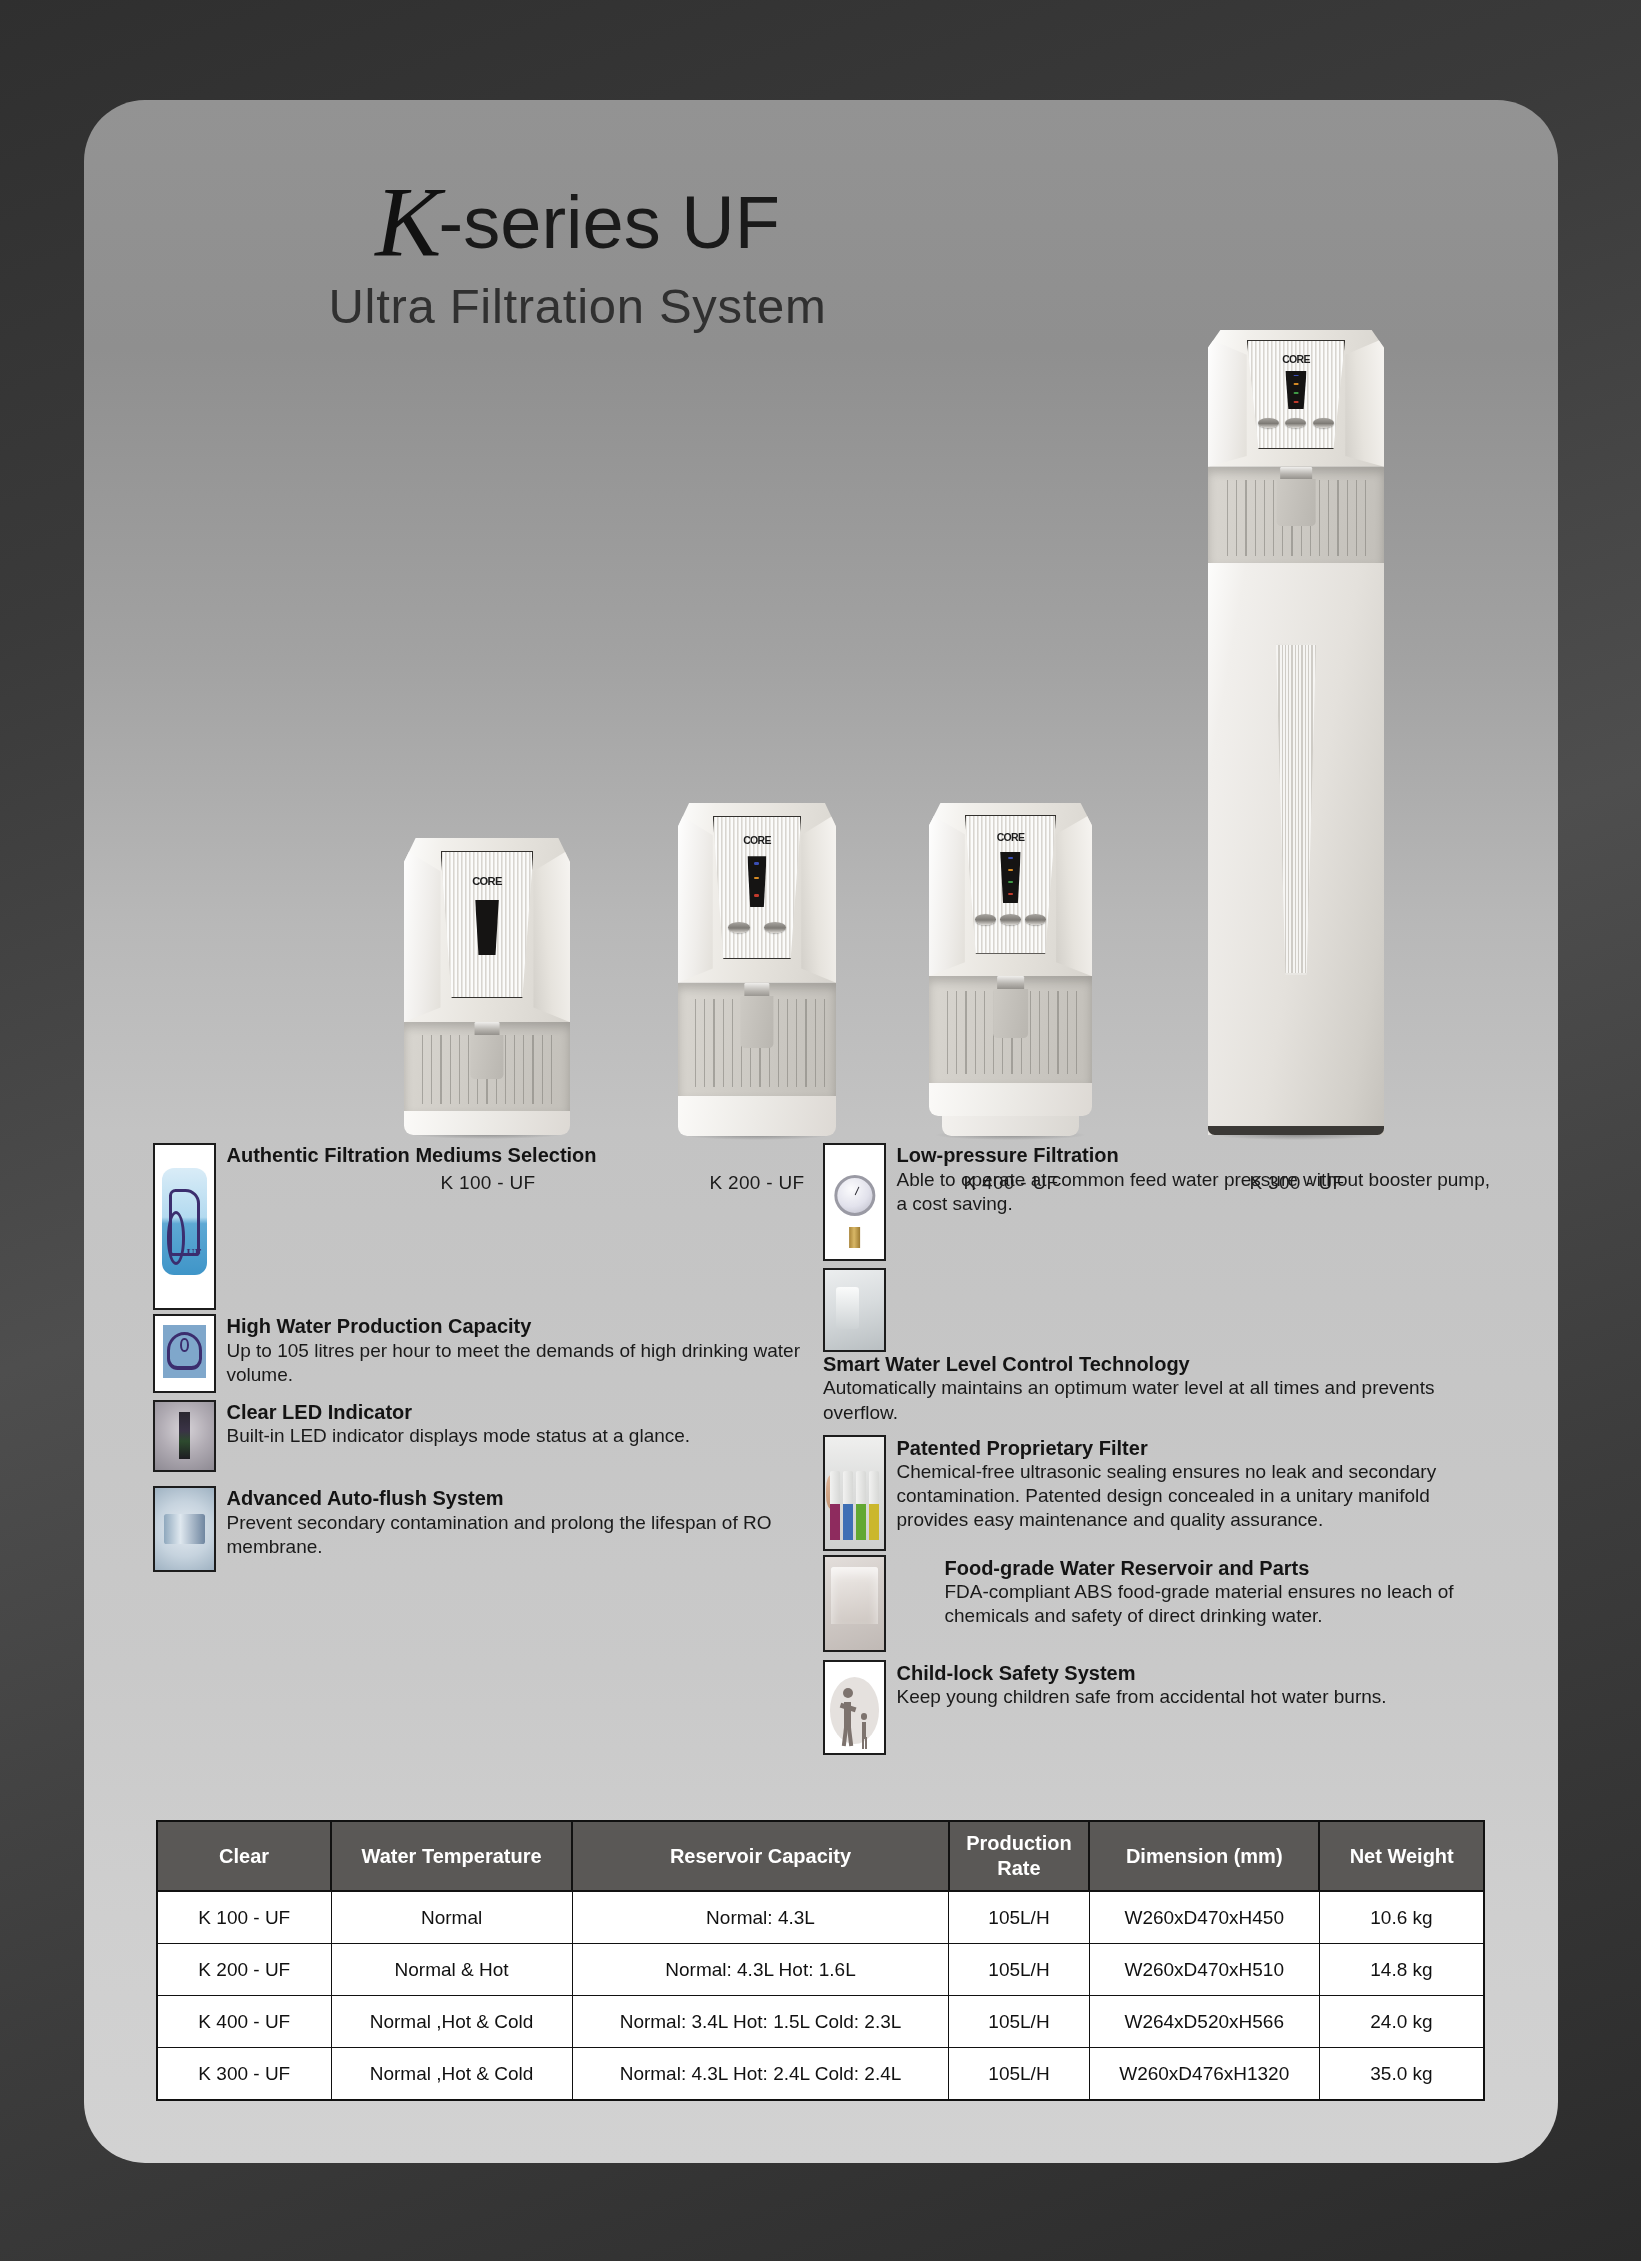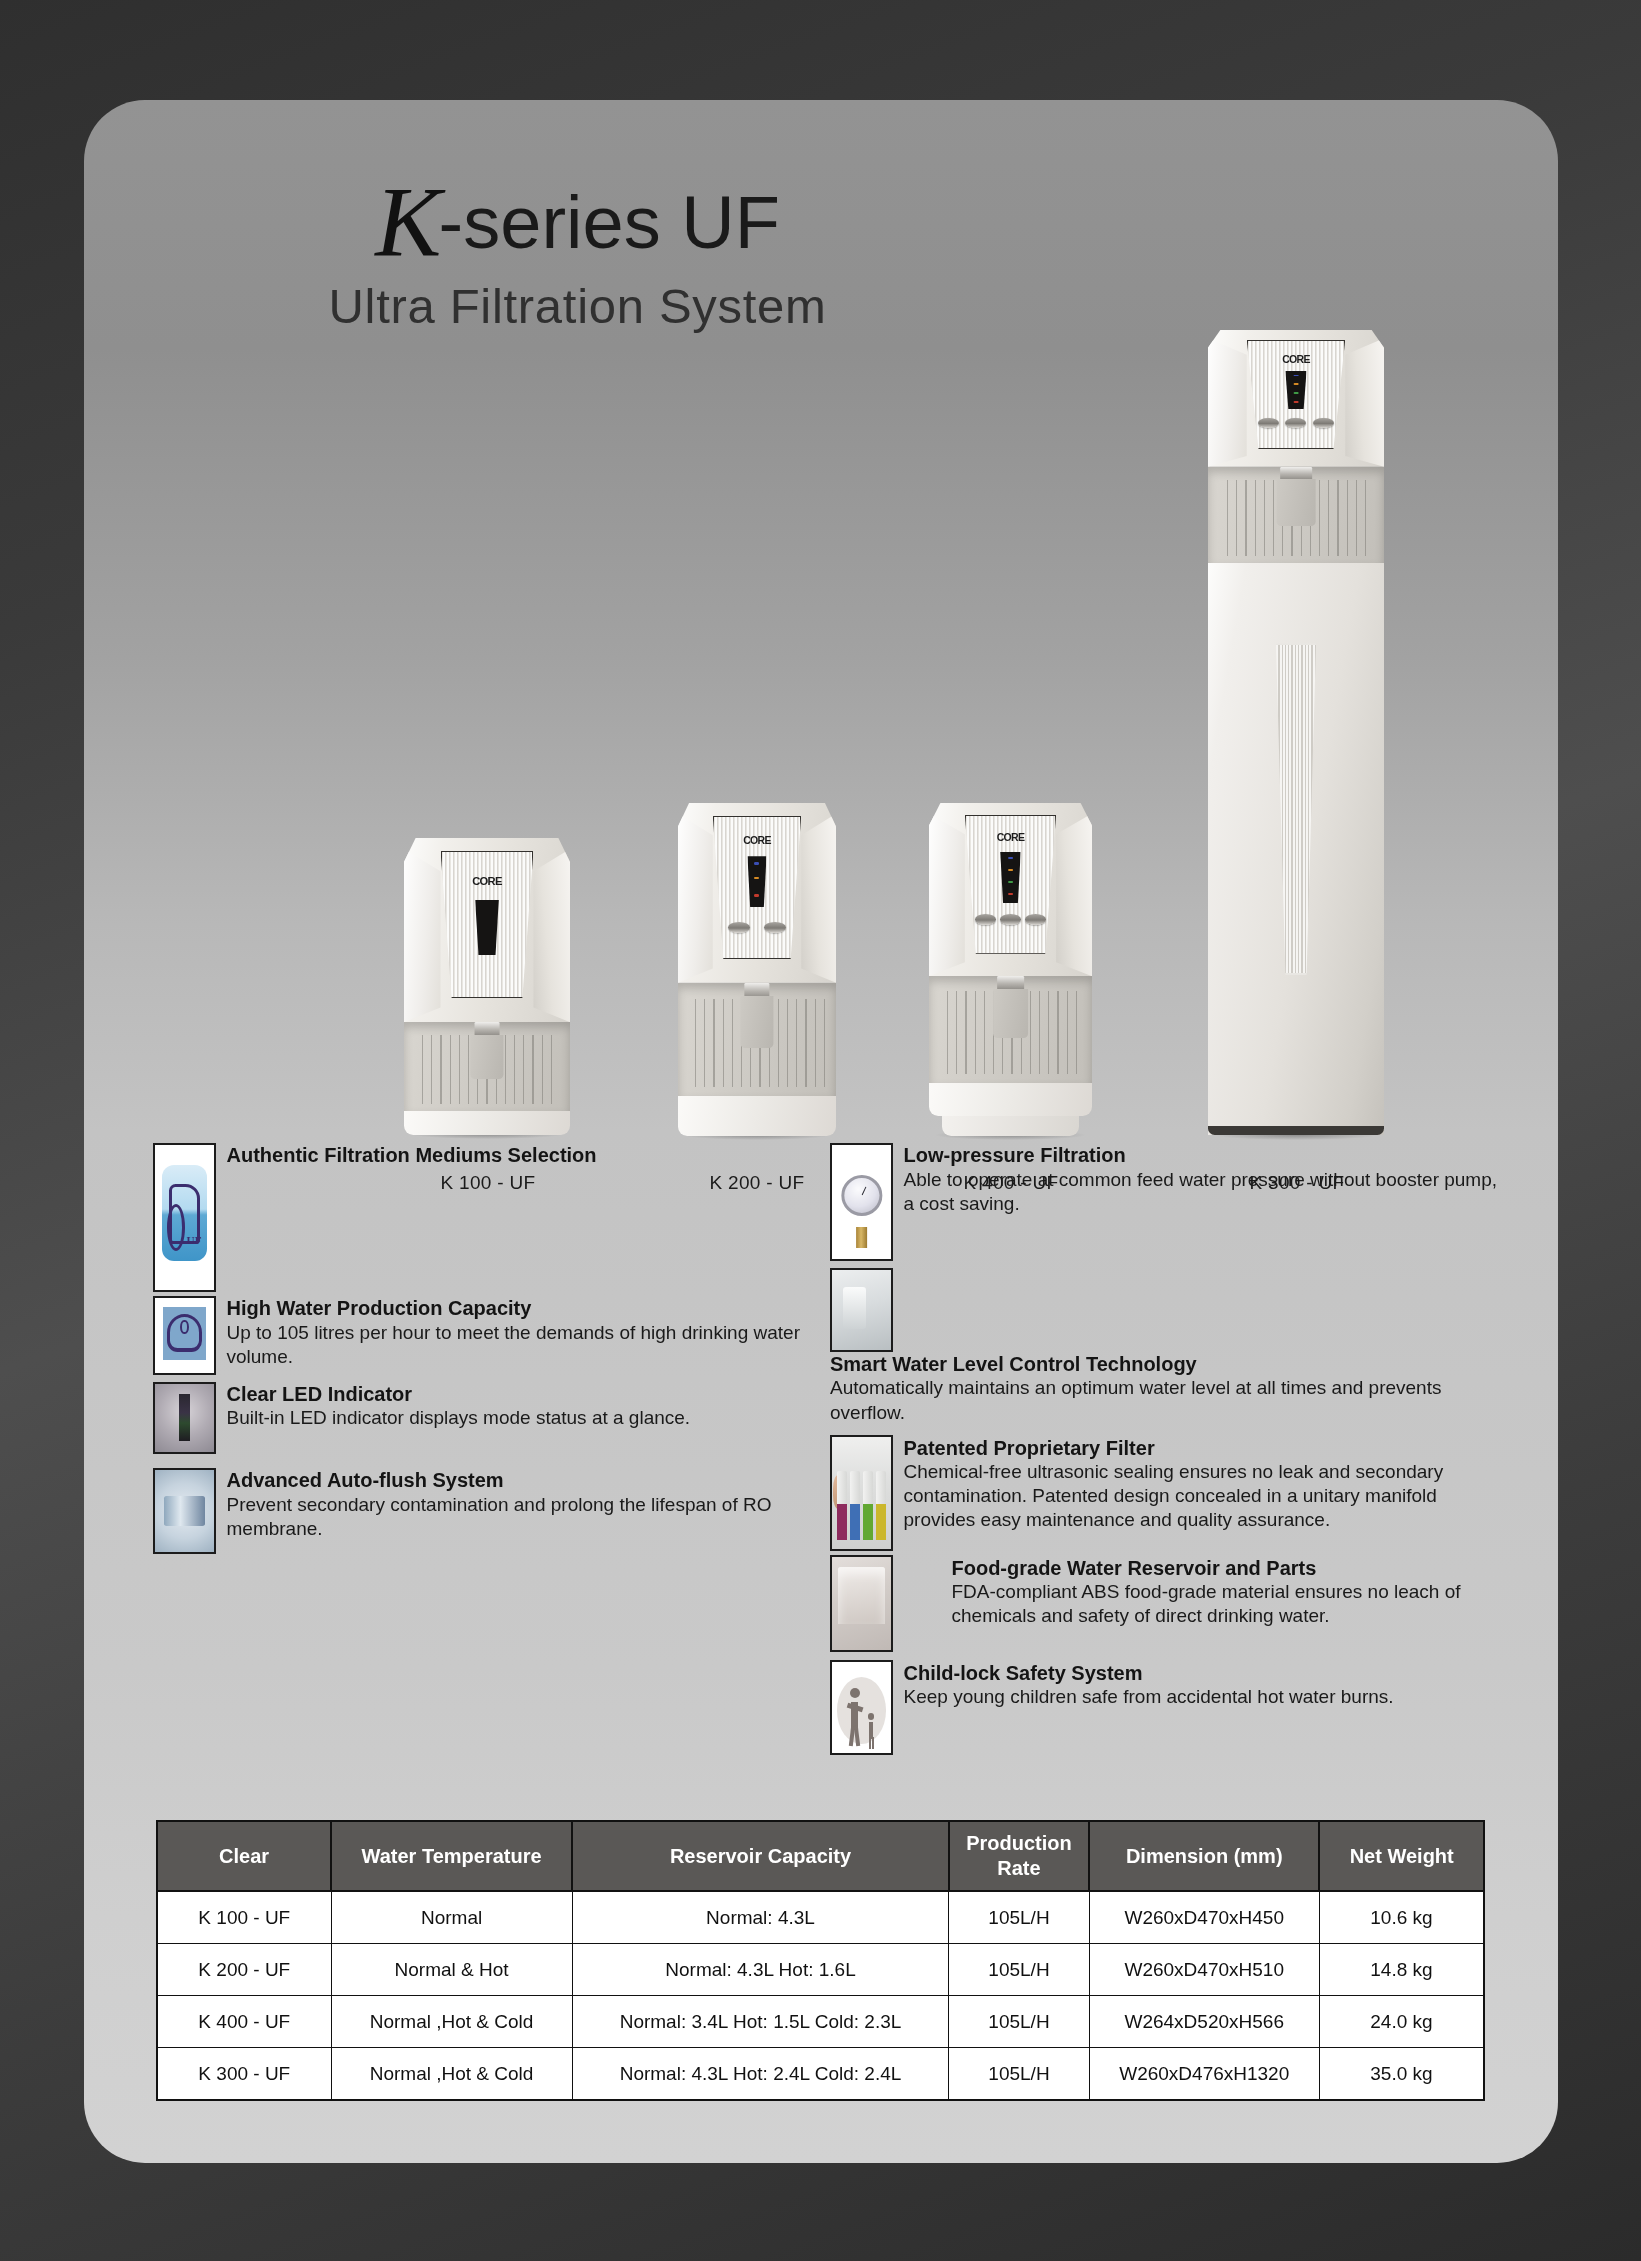--- a/index.html
+++ b/index.html
@@ -352,21 +352,21 @@
       <div class="foot"></div>
     </div>
   </div>
   <div class="model-label" style="left:1097px; top:1072px; width:232px;">K 300 - UF</div>
 
   <div class="features" style="left:69px; top:1043px; width:1355px;">
 
     <div class="feat-col" style="width:664px;">
 
       <div class="feat">
-        <div class="feat-thumb" style="height:149px;font-family:Liberation Serif, serif;">
+        <div class="feat-thumb" style="height:167px;font-family:Liberation Serif, serif;">
           <div class="thumb-uf">
             <div class="uf-mark"></div>
             <div class="uf-circle"></div>
             <div class="uf-txt">UF</div>
           </div>
         </div>
         <div class="feat-text">
           <div class="feat-title">Authentic Filtration Mediums Selection</div>
         </div>
       </div>
@@ -400,21 +400,21 @@
           <div class="thumb-photo ph-flush"></div>
         </div>
         <div class="feat-text">
           <div class="feat-title">Advanced Auto-flush System</div>
           <div class="feat-desc">Prevent secondary contamination and prolong the lifespan of RO membrane.</div>
         </div>
       </div>
 
     </div>
 
-    <div class="feat-col" style="width:678px; margin-left:13px;">
+    <div class="feat-col" style="width:678px; margin-left:6px;">
 
       <div class="feat">
         <div class="feat-thumb" style="height:118px;">
           <div class="thumb-photo ph-gauge">
             <div class="dial">
               <div class="needle"></div>
             </div>
             <div class="stem"></div>
           </div>
         </div>

